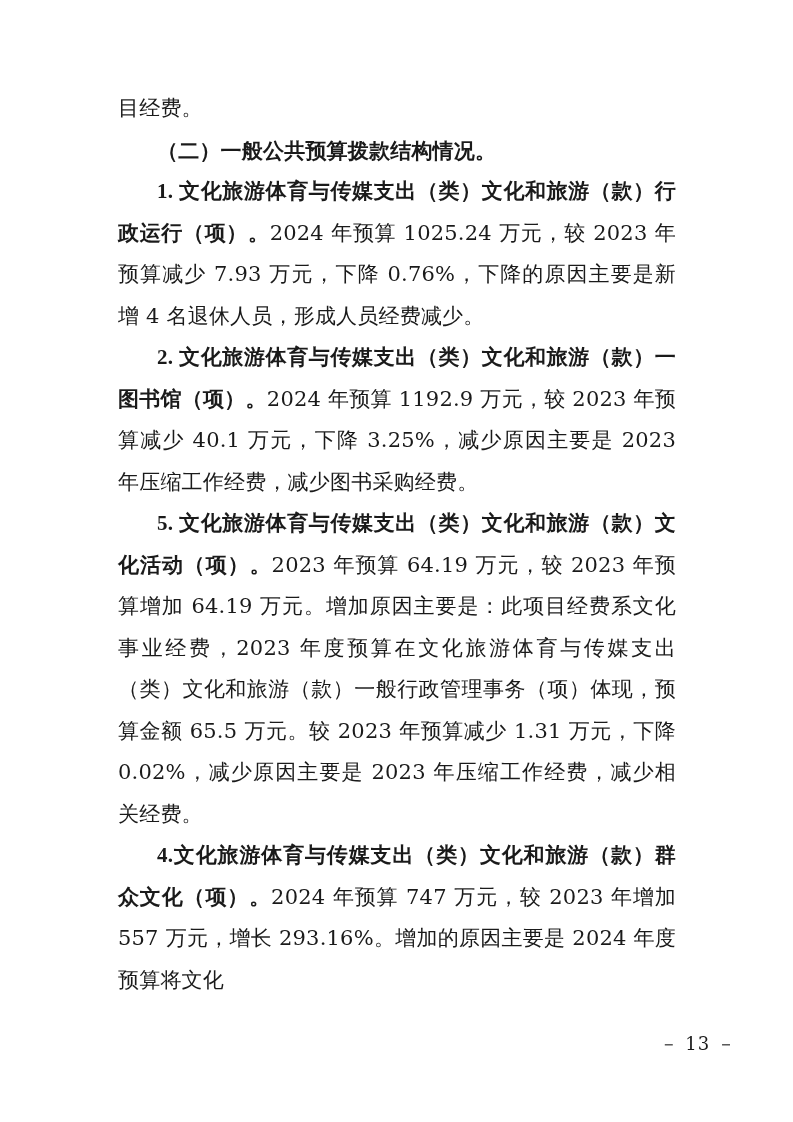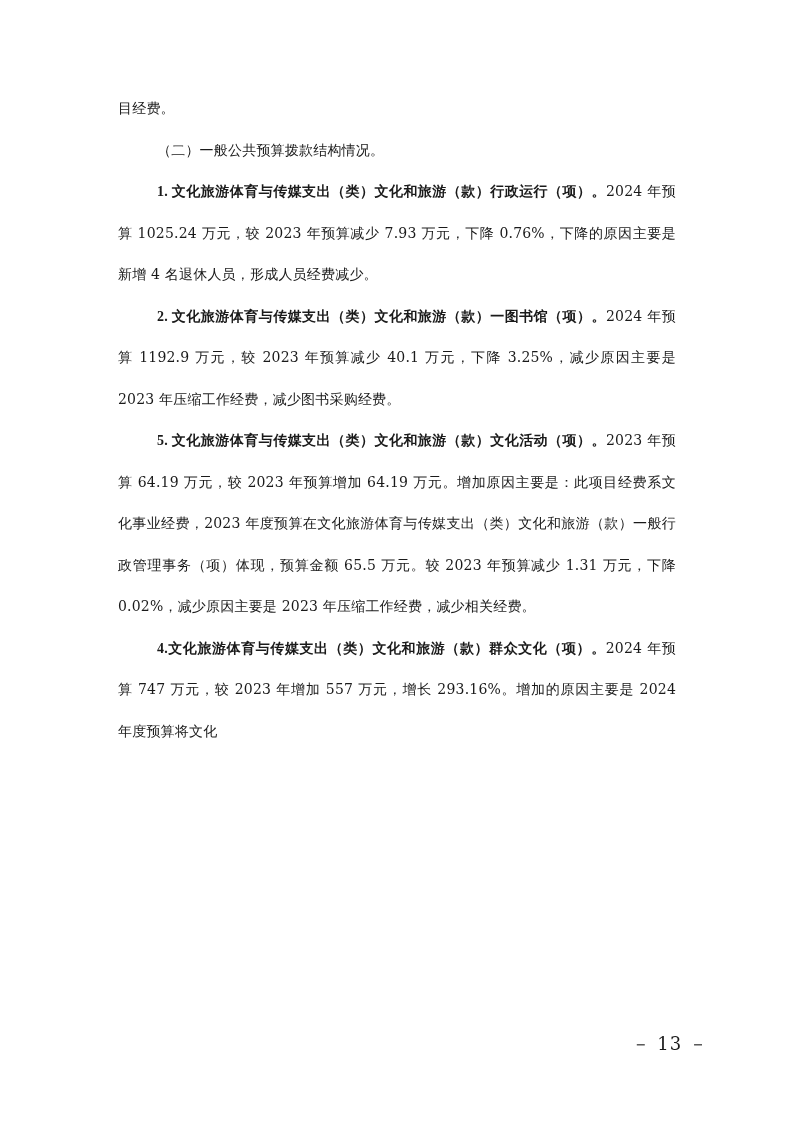--- a/index.html
+++ b/index.html
@@ -21,43 +21,43 @@
     width: 793px;
     height: 1122px;
     box-sizing: border-box;
     padding: 88px 118px 60px 118px;
   }
   .doc-body {
     width: 558px;
   }
   p {
     margin: 0;
-    font-size: 14px;
+    font-size: 21px;
     line-height: 41.5px;
     text-align: justify;
     text-justify: inter-ideograph;
     letter-spacing: 0.2px;
   }
   p.indent {
     text-indent: 39px;
   }
   .bold {
     font-weight: bold;
     font-family: Liberation Serif, serif;
   }
   .heading {
-    font-weight: normal;
+    font-weight: bold;
   }
   .page-number {
     position: absolute;
     left: 0;
     right: 0;
     bottom: 66px;
     text-align: right;
-    padding-right: 85px;
+    padding-right: 57px;
     font-size: 18px;
     font-family: "DejaVu Serif", "Liberation Serif", serif;
     color: #1a1a1a;
     letter-spacing: 1px;
   }
 </style>
 </head>
 <body>
 
 <div class="page">

